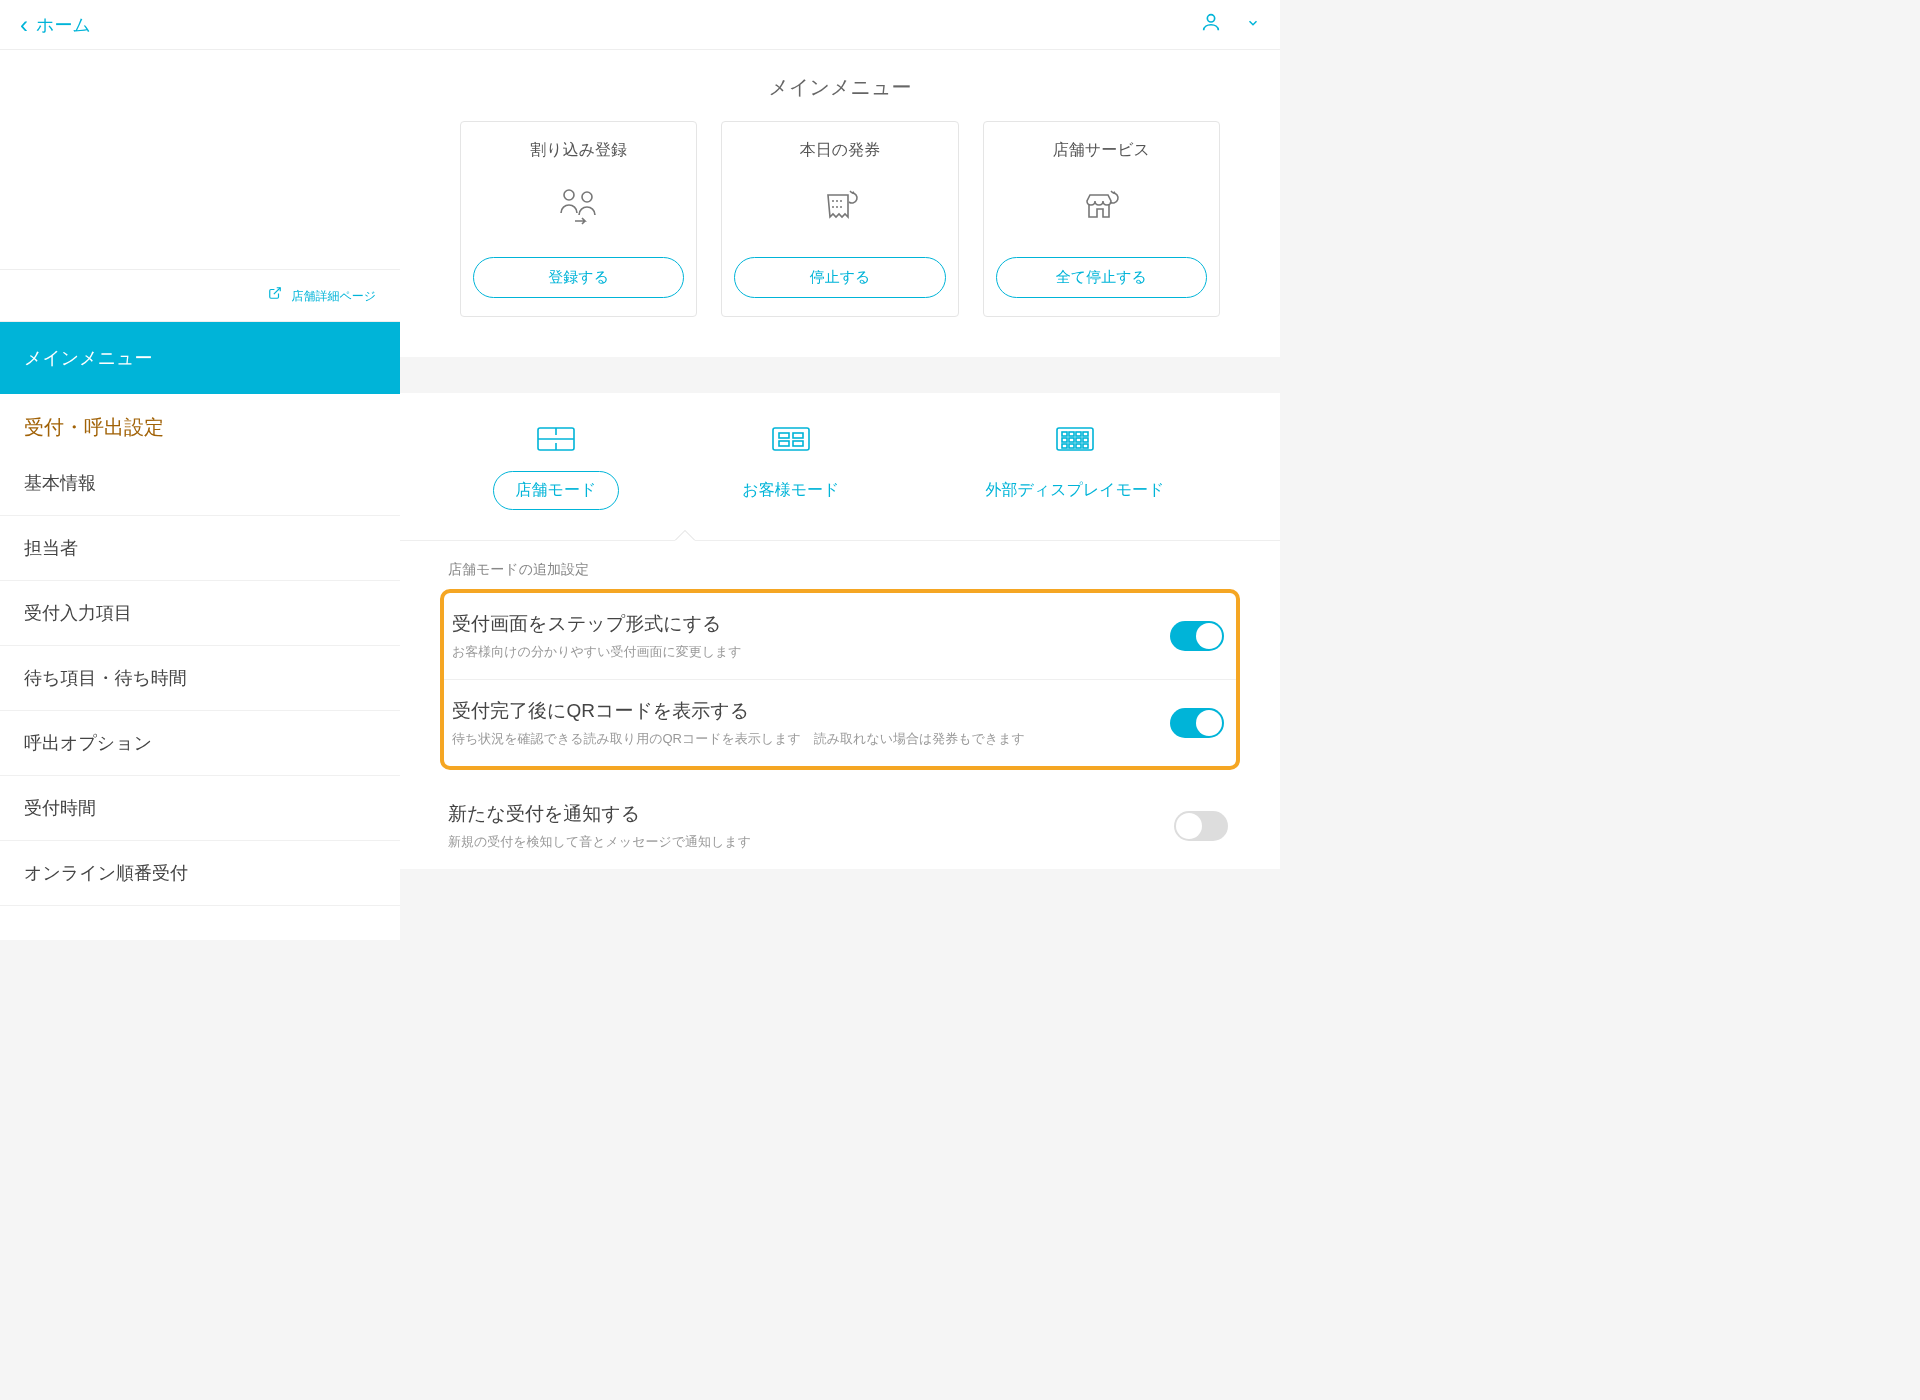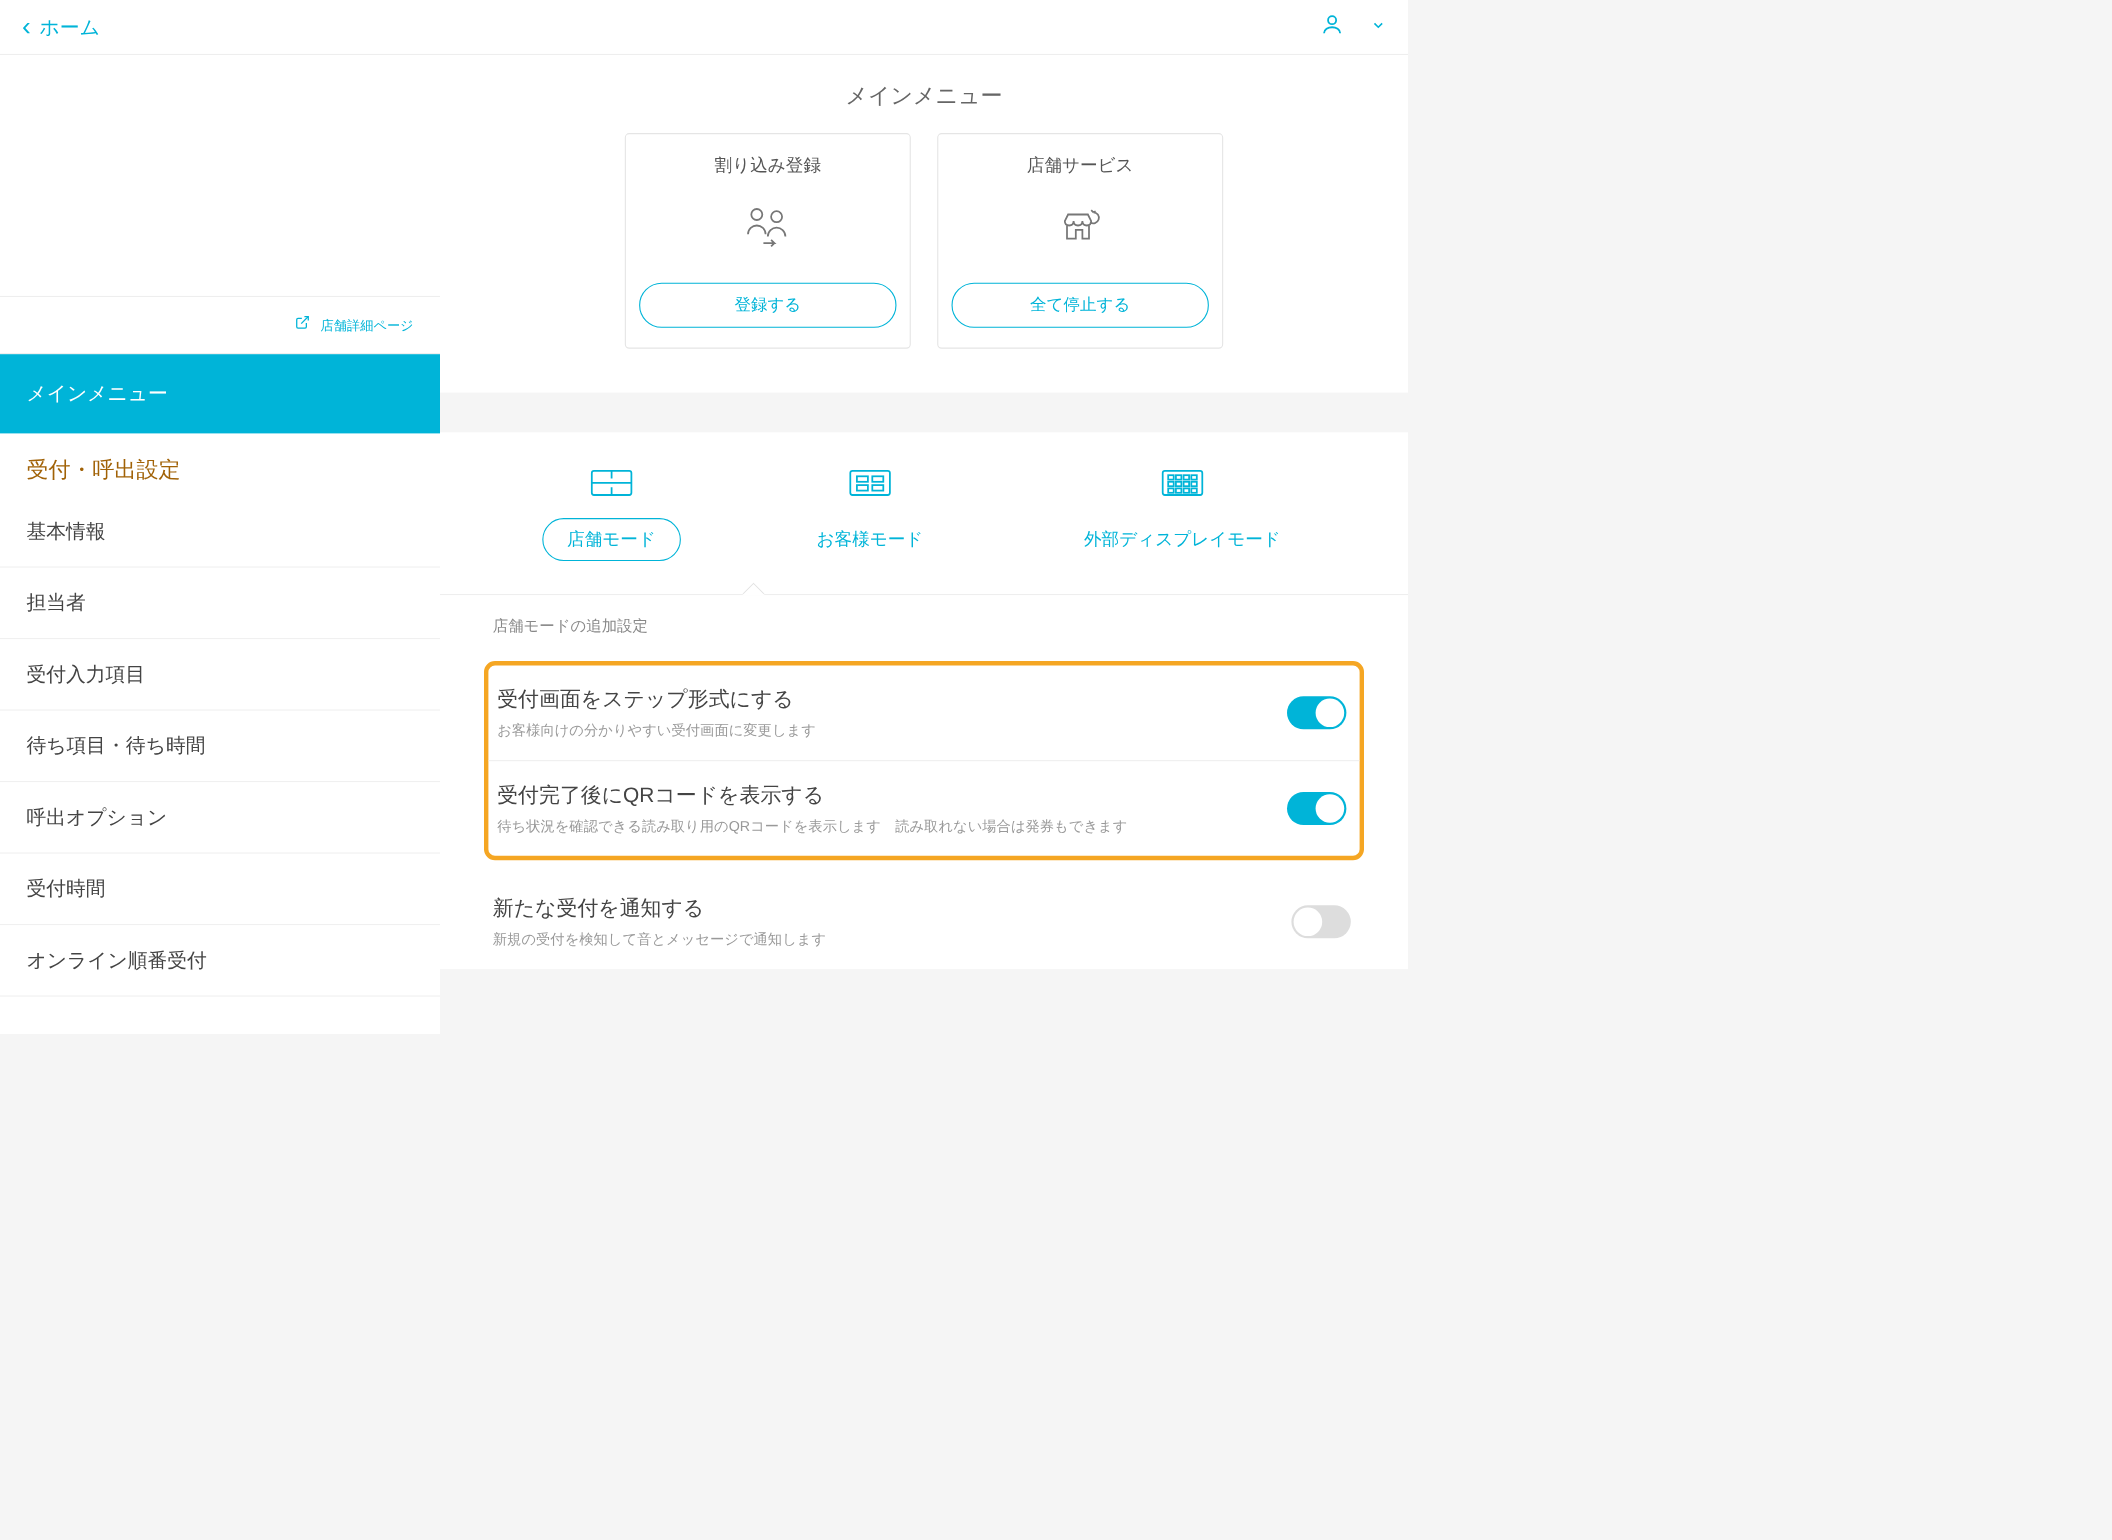--- a/index.html
+++ b/index.html
@@ -171,21 +171,21 @@
 .subsection-label {
   font-size: 14px;
   color: #888;
   padding: 20px 48px 10px;
   border-top: 1px solid #eee;
 }
 
 .highlight-box {
   border: 4px solid #f5a623;
   border-radius: 10px;
-  margin: 12px 40px;
+  margin: 0 40px;
   overflow: hidden;
 }
 
 .setting-row {
   padding: 18px 0 18px 0;
   border-bottom: 1px solid #efefef;
   display: flex;
   align-items: center;
   justify-content: space-between;
 }
@@ -276,20 +276,31 @@
               <circle cx="14" cy="10" r="5"></circle>
                 <path d="M6 28c0-5 4-8 8-8s8 3 8 8"></path>
               <circle cx="32" cy="12" r="5"></circle>
                 <path d="M24 30c0-5 4-8 8-8s8 3 8 8"></path>
               <path d="M20 36 h10 l-3 -3 m3 3 l-3 3"></path>
             </svg>
           </div>
           <div class="action-card-button">登録する</div>
         </div>
 
+        <div class="action-card">
+          <div class="action-card-title">本日の発券</div>
+          <div class="action-card-icon">
+            <svg width="48" height="44" viewBox="0 0 48 44" fill="none" stroke="#777" stroke-width="1.6">
+              <path d="M12 10 h20 v22 l-3-3 -3 3 -3-3 -3 3 -3-3 -3 3 z"></path>
+              <path d="M16 16 h12 M16 22 h12" stroke-dasharray="2 2"></path>
+              <path d="M36 8 a5 5 0 1 1 -3 9 m3-9 l-2-2 m2 2 l2-1"></path>
+            </svg>
+          </div>
+          <div class="action-card-button">停止する</div>
+        </div>
 
         <div class="action-card">
           <div class="action-card-title">店舗サービス</div>
           <div class="action-card-icon">
             <svg width="48" height="44" viewBox="0 0 48 44" fill="none" stroke="#777" stroke-width="1.6">
               <path d="M10 16 c0 3 2 4 4 4 s4-1 4-4 c0 3 2 4 4 4 s4-1 4-4 c0 3 2 4 4 4 s4-1 4-4 l-3-6 h-18 z"></path>
               <path d="M12 20 v12 h8 v-8 h6 v8 h6 v-12"></path>
               <path d="M36 8 a5 5 0 1 1 -3 9 m3-9 l-2-2 m2 2 l2-1"></path>
             </svg>
           </div>

